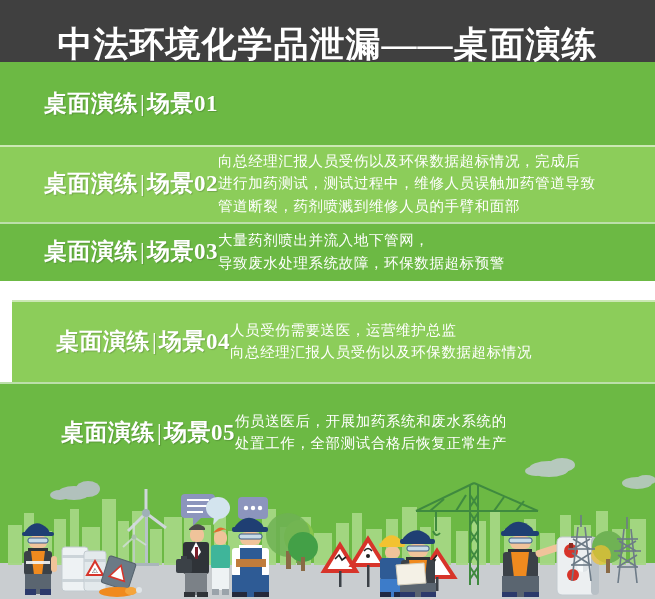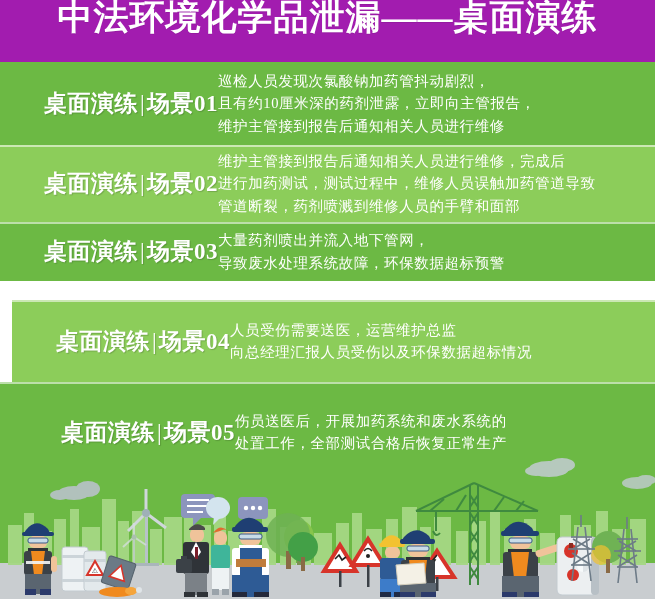--- a/index.html
+++ b/index.html
@@ -16,23 +16,23 @@
     height: 599px;
     overflow: hidden;
     background: #ffffff;
   }
 
   
   .titlebar {
     position: absolute;
     left: 0; top: 0;
     width: 655px; height: 62px;
-    background: #a21caf;
+    background: #404040;
     display: flex;
-    align-items: flex-start;
+    align-items: flex-end;
     justify-content: center;
   }
   .title-text {
     color: #ffffff;
     font-size: 35px;
     line-height: 1;
     letter-spacing: 1px;
     font-weight: 700;
     font-family: "Liberation Serif", "DejaVu Serif", serif;
     white-space: nowrap;
@@ -119,34 +119,29 @@
   <div class="titlebar">
     <div class="title-text">中法环境化学品泄漏——桌面演练</div>
   </div>
 
   <div class="bands">
 
     <div class="band dark" style="top:0px;height:83px;">
       <div class="band-label">
         <span>桌面演练</span><span class="bar">|</span><span class="num">场景01</span>
       </div>
-      <div class="band-desc">
-        <span class="line">巡检人员发现次氯酸钠加药管抖动剧烈，</span>
-        <span class="line">且有约10厘米深的药剂泄露，立即向主管报告，</span>
-        <span class="line">维护主管接到报告后通知相关人员进行维修</span>
-      </div>
     </div>
 
     <div class="band light" style="top:83px;height:77px;">
       <div class="sep"></div>
       <div class="band-label">
         <span>桌面演练</span><span class="bar">|</span><span class="num">场景02</span>
       </div>
       <div class="band-desc">
-        <span class="line">维护主管接到报告后通知相关人员进行维修，完成后</span>
+        <span class="line">向总经理汇报人员受伤以及环保数据超标情况，完成后</span>
         <span class="line">进行加药测试，测试过程中，维修人员误触加药管道导致</span>
         <span class="line">管道断裂，药剂喷溅到维修人员的手臂和面部</span>
       </div>
     </div>
 
     <div class="band dark" style="top:160px;height:59px;">
       <div class="sep"></div>
       <div class="band-label">
         <span>桌面演练</span><span class="bar">|</span><span class="num">场景03</span>
       </div>

